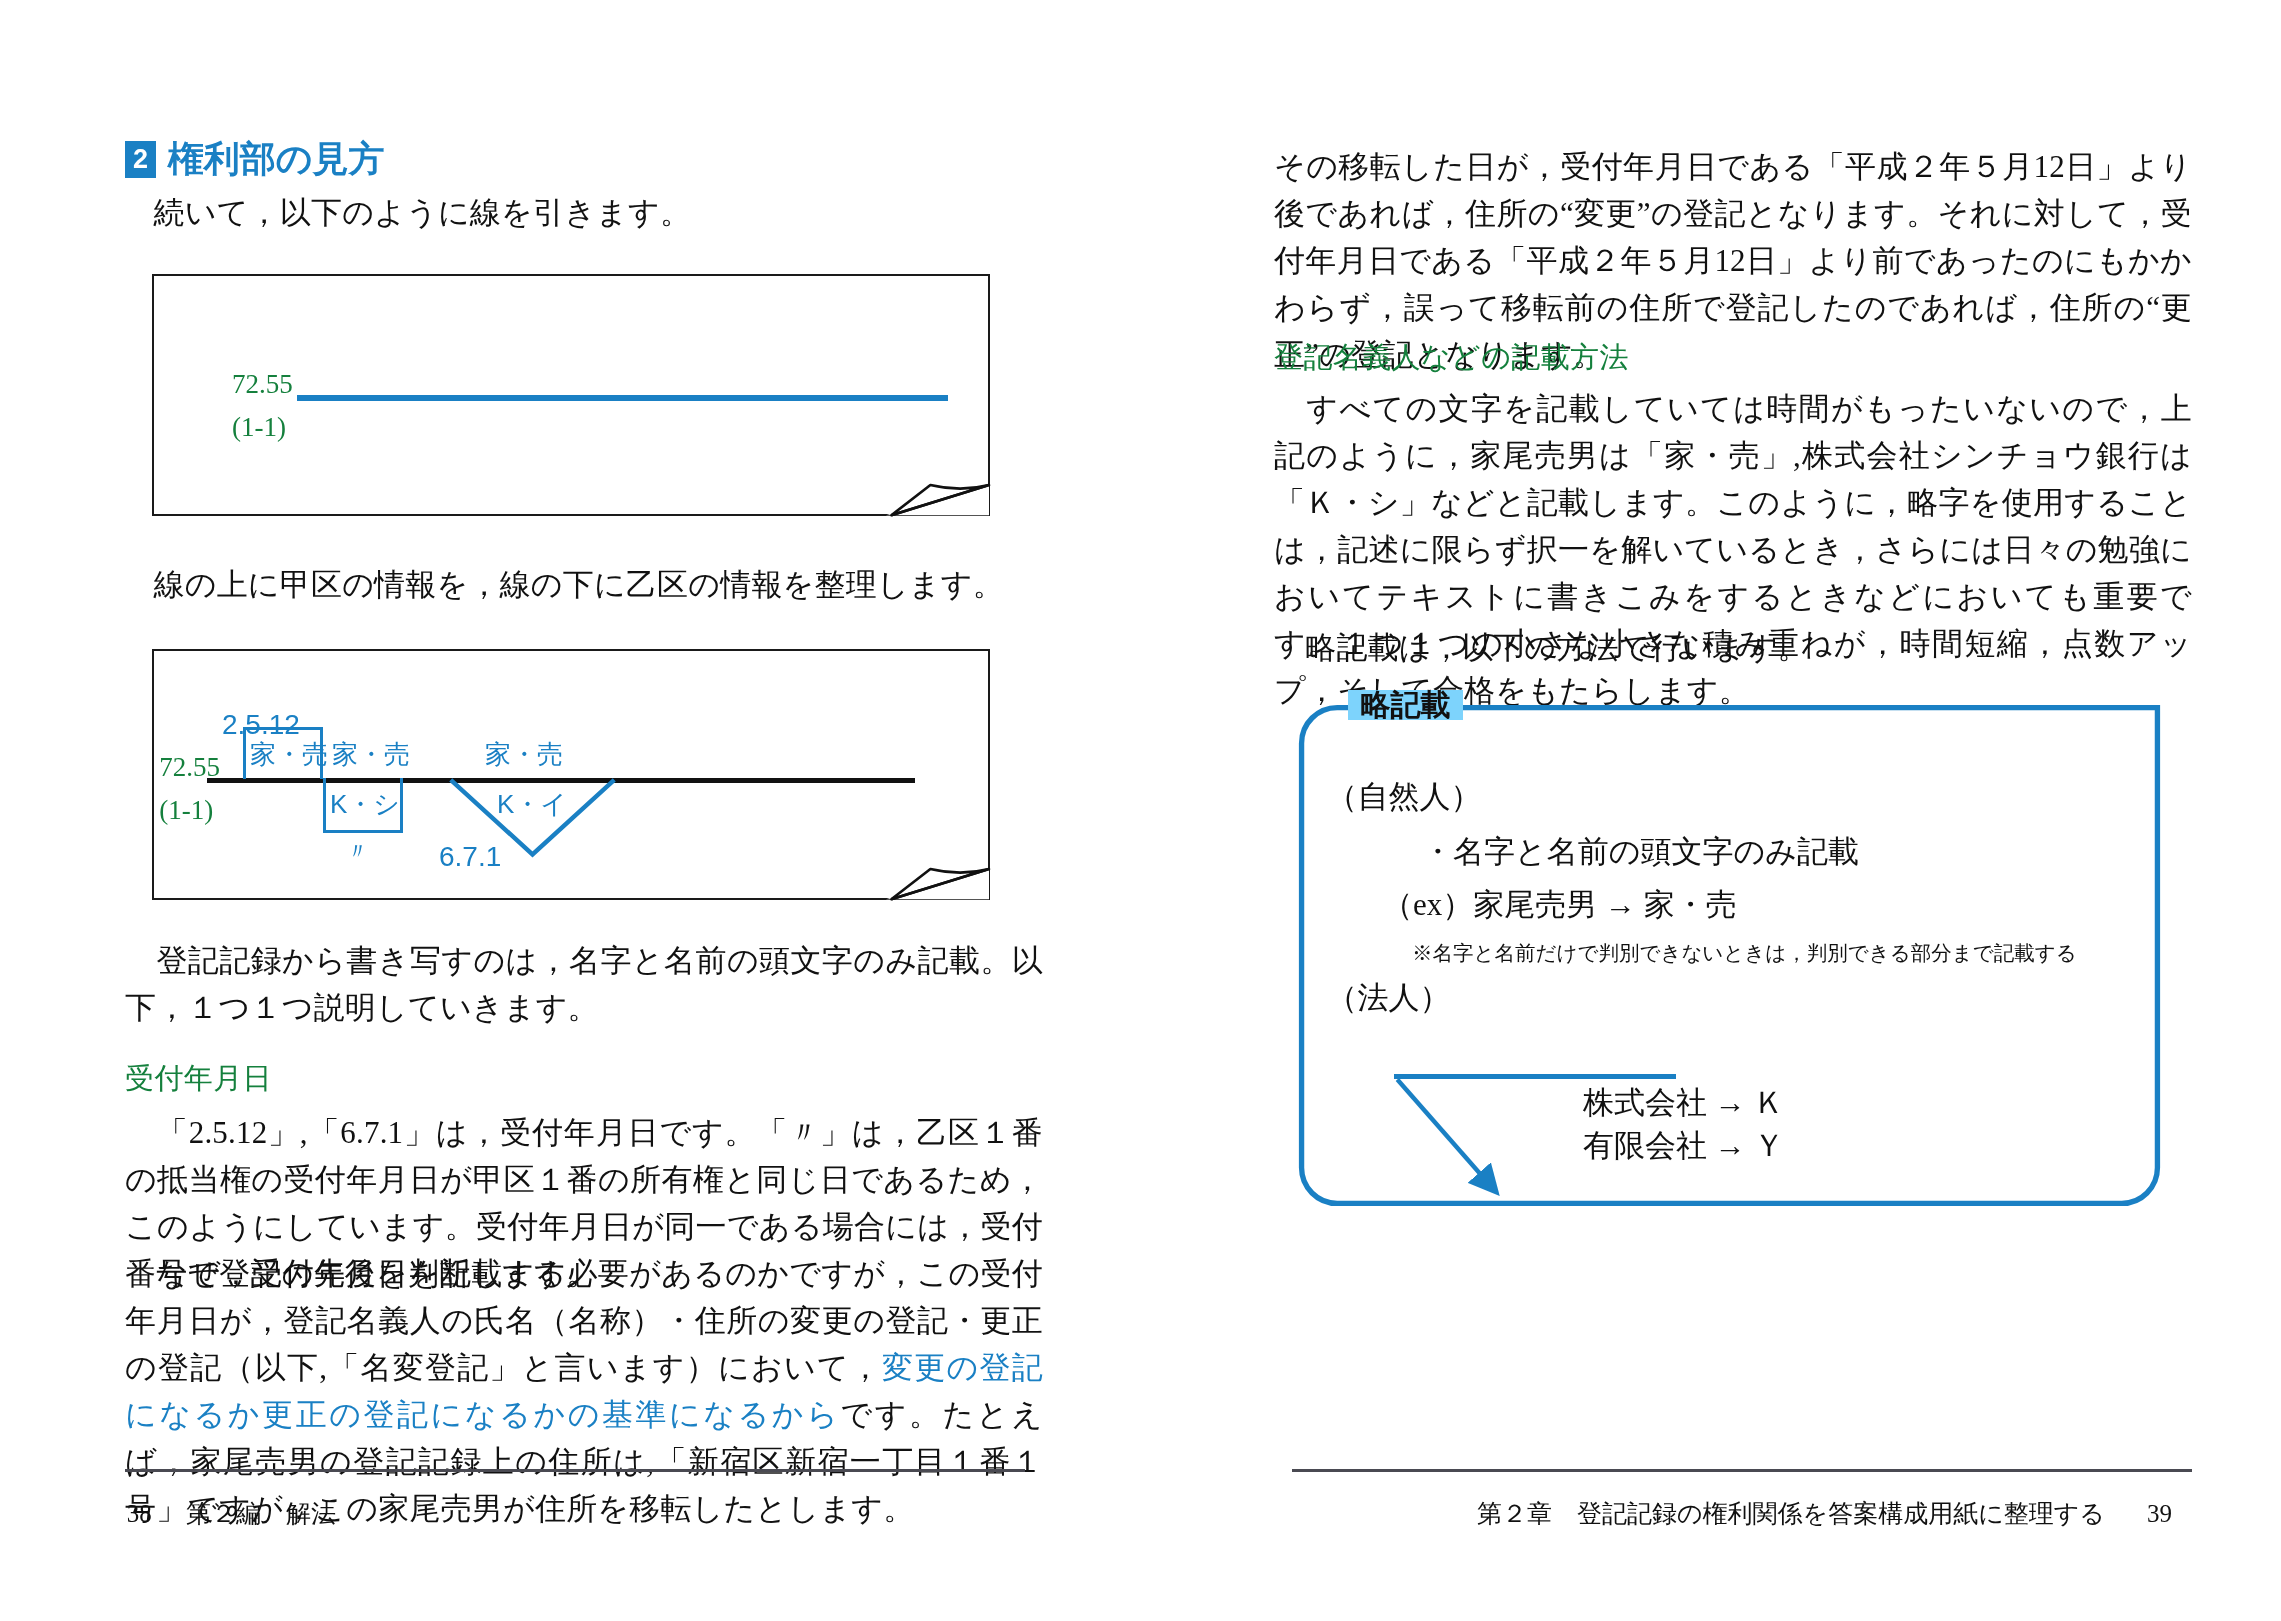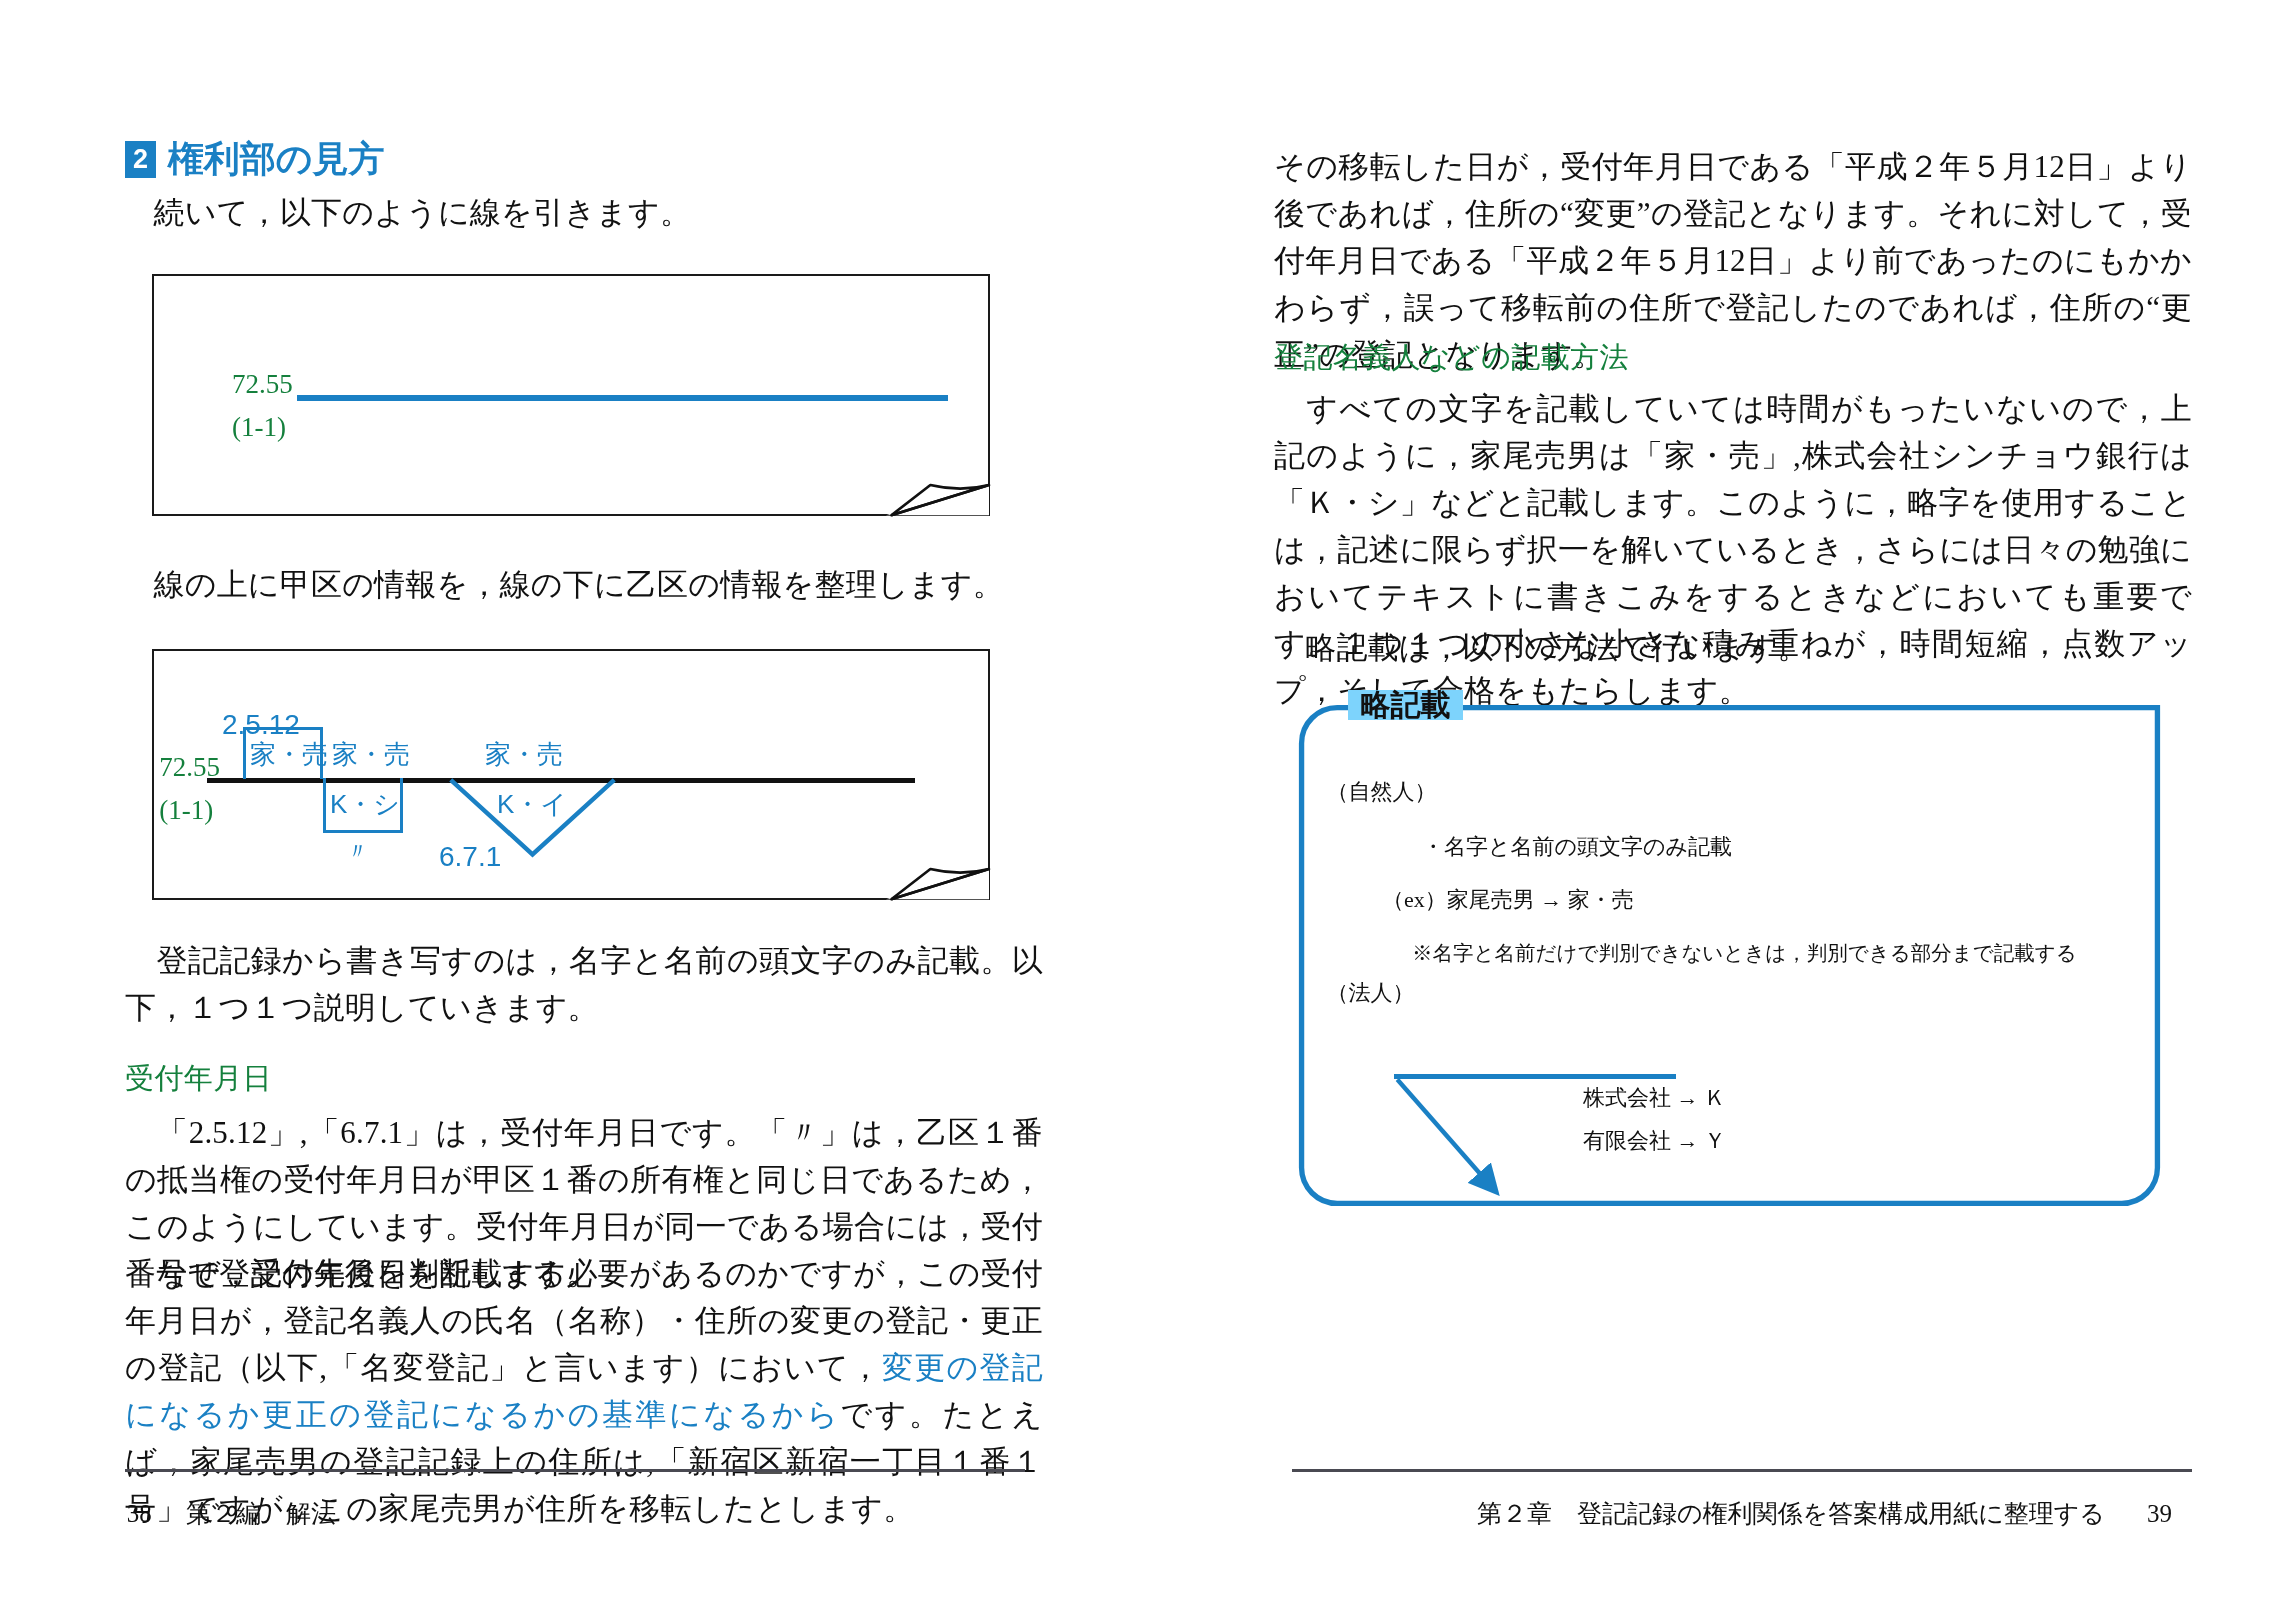--- a/index.html
+++ b/index.html
@@ -137,21 +137,21 @@
     font-weight: bold;
     font-size: 30px;
     color: #111;
     background: #7dd3fc;
     padding: 0 12.5px;
     line-height: 1;
     white-space: nowrap;
   }
   .co-line {
     position: absolute;
-    font-size: 22px;
+    font-size: 31px;
     line-height: 1;
     white-space: nowrap;
     color: #111;
   }
   .co-note {
     position: absolute;
     font-size: 20.5px;
     line-height: 1;
     white-space: nowrap;
     color: #111;

